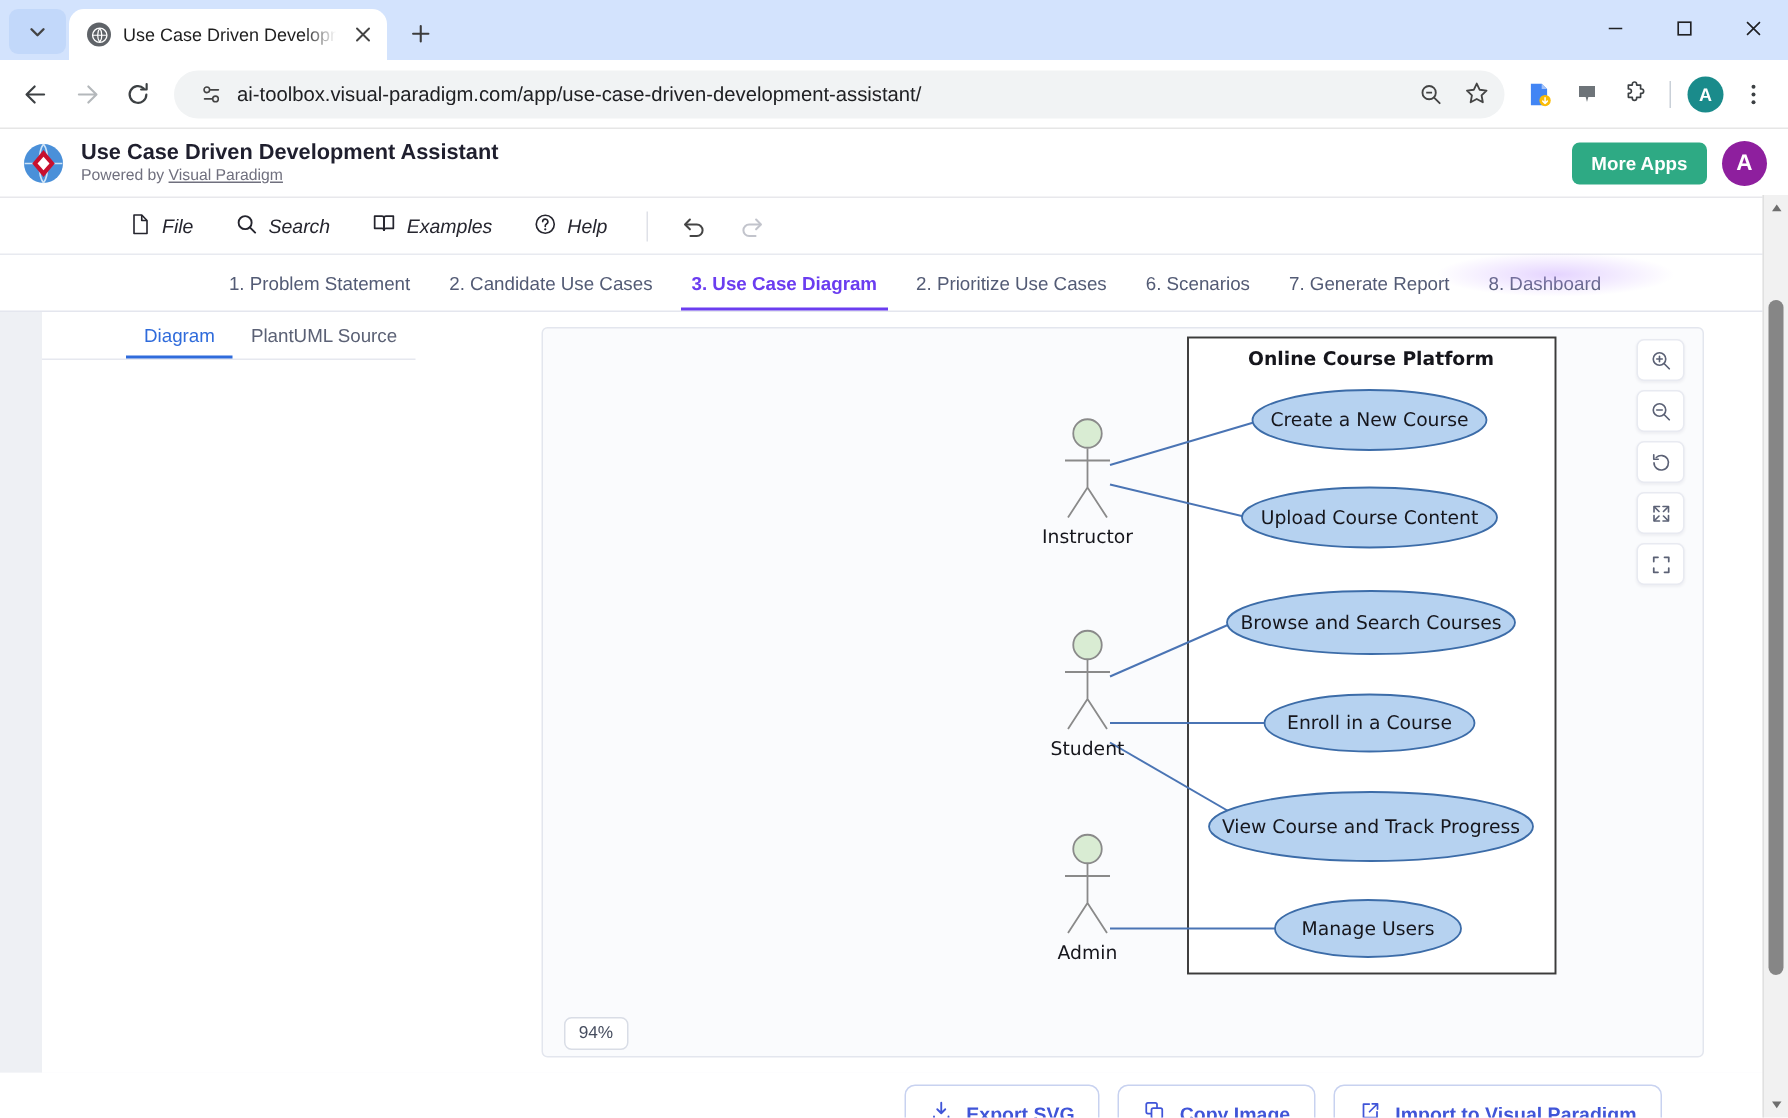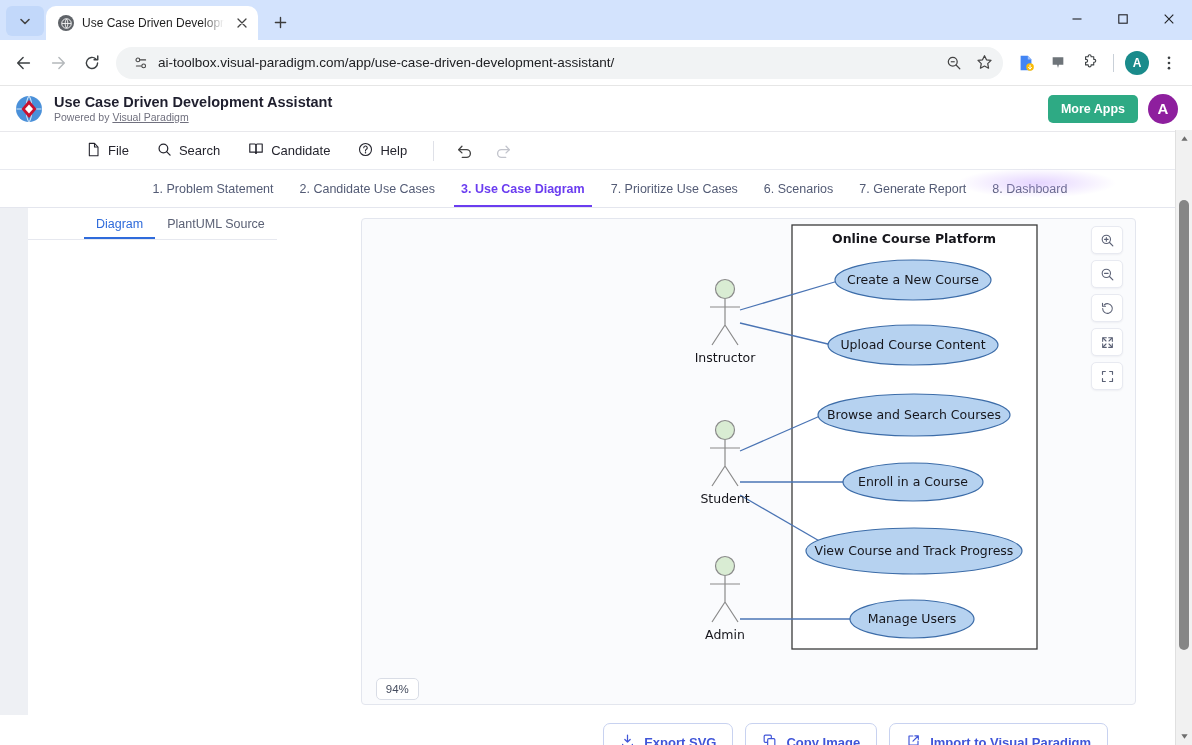--- a/index.html
+++ b/index.html
@@ -80,21 +80,21 @@
     display: flex; align-items: center; justify-content: center; flex: none;
   }
 
   
   .menubar {
     height: 38px; background: #ffffff; display: flex; align-items: center;
     padding-left: 74px; gap: 4px; border-bottom: 1px solid #e8eaf0;
   }
   .menu-item {
     display: flex; align-items: center; gap: 7px;
-    font-size: 13px; color: #25252e; padding: 6px 12px; border-radius: 5px;
+    font-size: 13px; color: #25252e; padding: 6px 12px; border-radius: 5px; font-style: italic;
   }
   .menu-sep { width: 1px; height: 20px; background: #dfe1e8; margin: 0 10px; }
   .undo-btn { width: 34px; height: 28px; display:flex; align-items:center; justify-content:center; border-radius:5px; }
 
   
   .steptabs {
     height: 38px; display: flex; align-items: stretch;
     padding-left: 28px; background: #ffffff; position: relative;
     border-bottom: 1px solid #e4e6ee;
     justify-content: center;
@@ -337,21 +337,21 @@
     </span>
     <span>Search</span>
   </div>
   <div class="menu-item">
     <span>
       <svg width="16" height="16" viewBox="0 0 18 18">
           <path d="M2 3.4h5.4c.9 0 1.6.6 1.6 1.4v9.2c0-.8-.7-1.4-1.6-1.4H2z" fill="none" stroke="#25252e" stroke-width="1.3" stroke-linejoin="round"></path>
           <path d="M16 3.4h-5.4c-.9 0-1.6.6-1.6 1.4v9.2c0-.8.7-1.4 1.6-1.4H16z" fill="none" stroke="#25252e" stroke-width="1.3" stroke-linejoin="round"></path>
         </svg>
     </span>
-    <span>Candidate</span>
+    <span>Examples</span>
   </div>
   <div class="menu-item">
     <span>
       <svg width="15" height="15" viewBox="0 0 18 18">
           <circle cx="9" cy="9" r="7.2" fill="none" stroke="#25252e" stroke-width="1.3"></circle>
           <path d="M6.9 6.9a2.1 2.1 0 1 1 2.9 2c-.5.3-.8.8-.8 1.4v.4" fill="none" stroke="#25252e" stroke-width="1.3" stroke-linecap="round"></path>
           <circle cx="9" cy="13" r="0.9" fill="#25252e"></circle>
         </svg>
     </span>
     <span>Help</span>
@@ -368,21 +368,21 @@
         <path d="M16.5 8.5H8.3a4.3 4.3 0 0 0 0 8.6H13" fill="none" stroke="#c2c4cc" stroke-width="1.5" stroke-linecap="round"></path>
         <path d="M13.4 4.8L17 8.5l-3.6 3.6" fill="none" stroke="#c2c4cc" stroke-width="1.5" stroke-linecap="round" stroke-linejoin="round"></path>
       </svg>
   </div>
 </div>
 
 <div class="steptabs">
   <div class="steptab">1. Problem Statement</div>
   <div class="steptab">2. Candidate Use Cases</div>
   <div class="steptab active">3. Use Case Diagram</div>
-  <div class="steptab">7. Prioritize Use Cases</div>
+  <div class="steptab">2. Prioritize Use Cases</div>
   <div class="steptab">6. Scenarios</div>
   <div class="steptab">7. Generate Report</div>
   <div class="steptab">8. Dashboard</div>
   <div class="steptabs-glow"></div>
 </div>
 
 <div class="body-wrap">
   <div class="left-gutter"></div>
   <div class="content">
 

